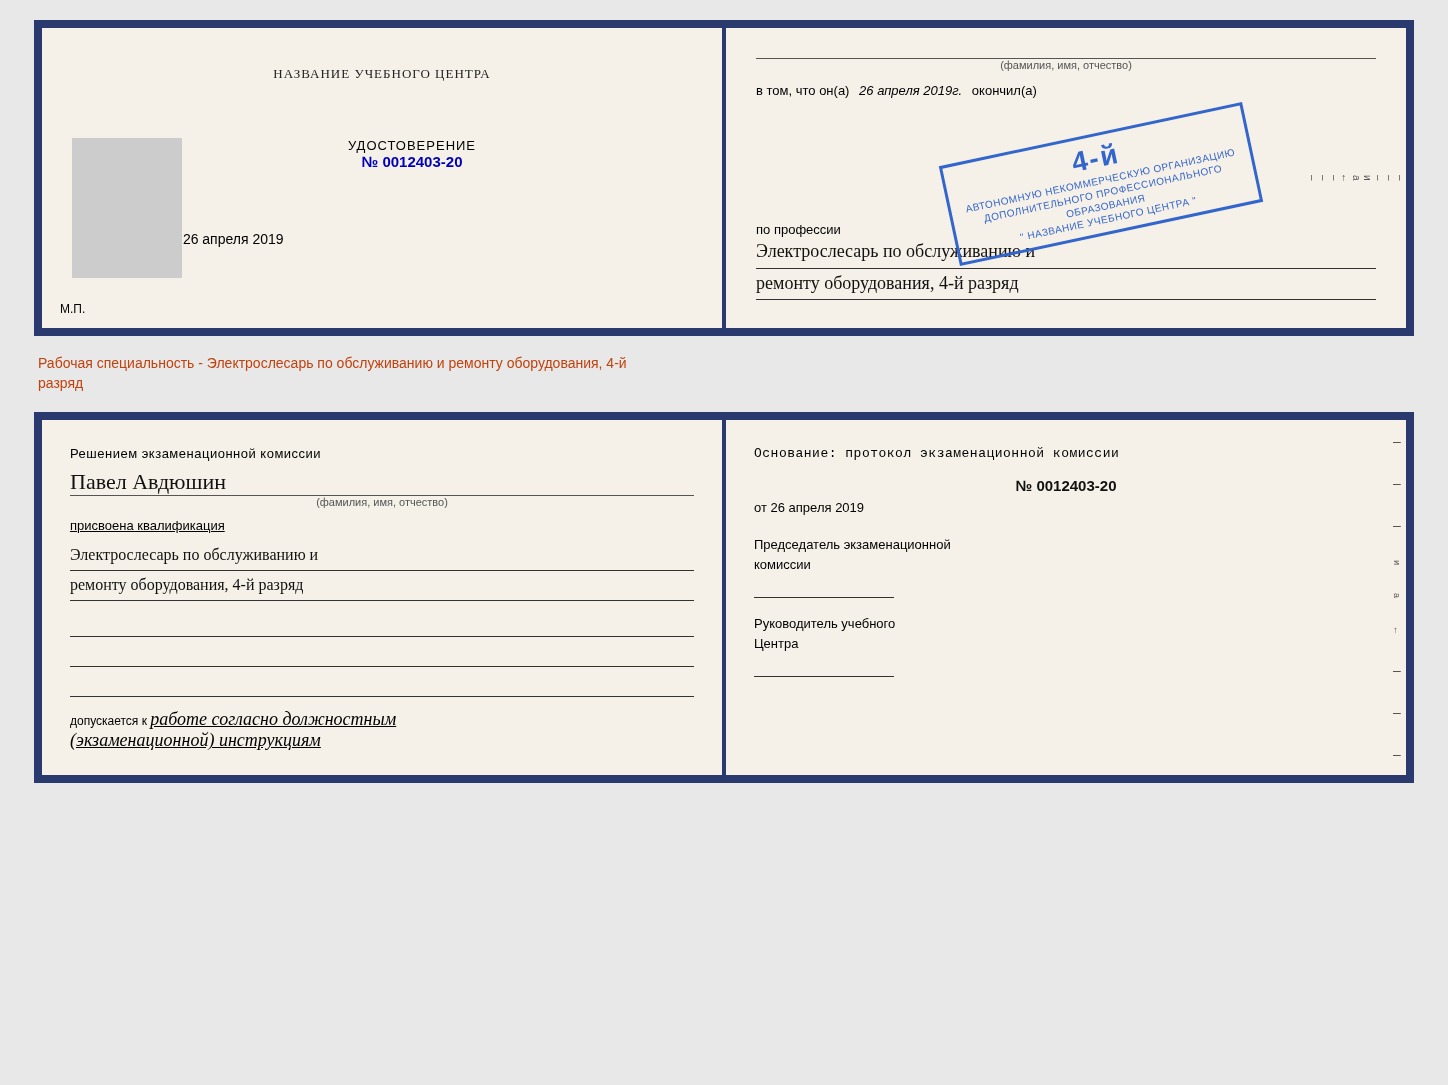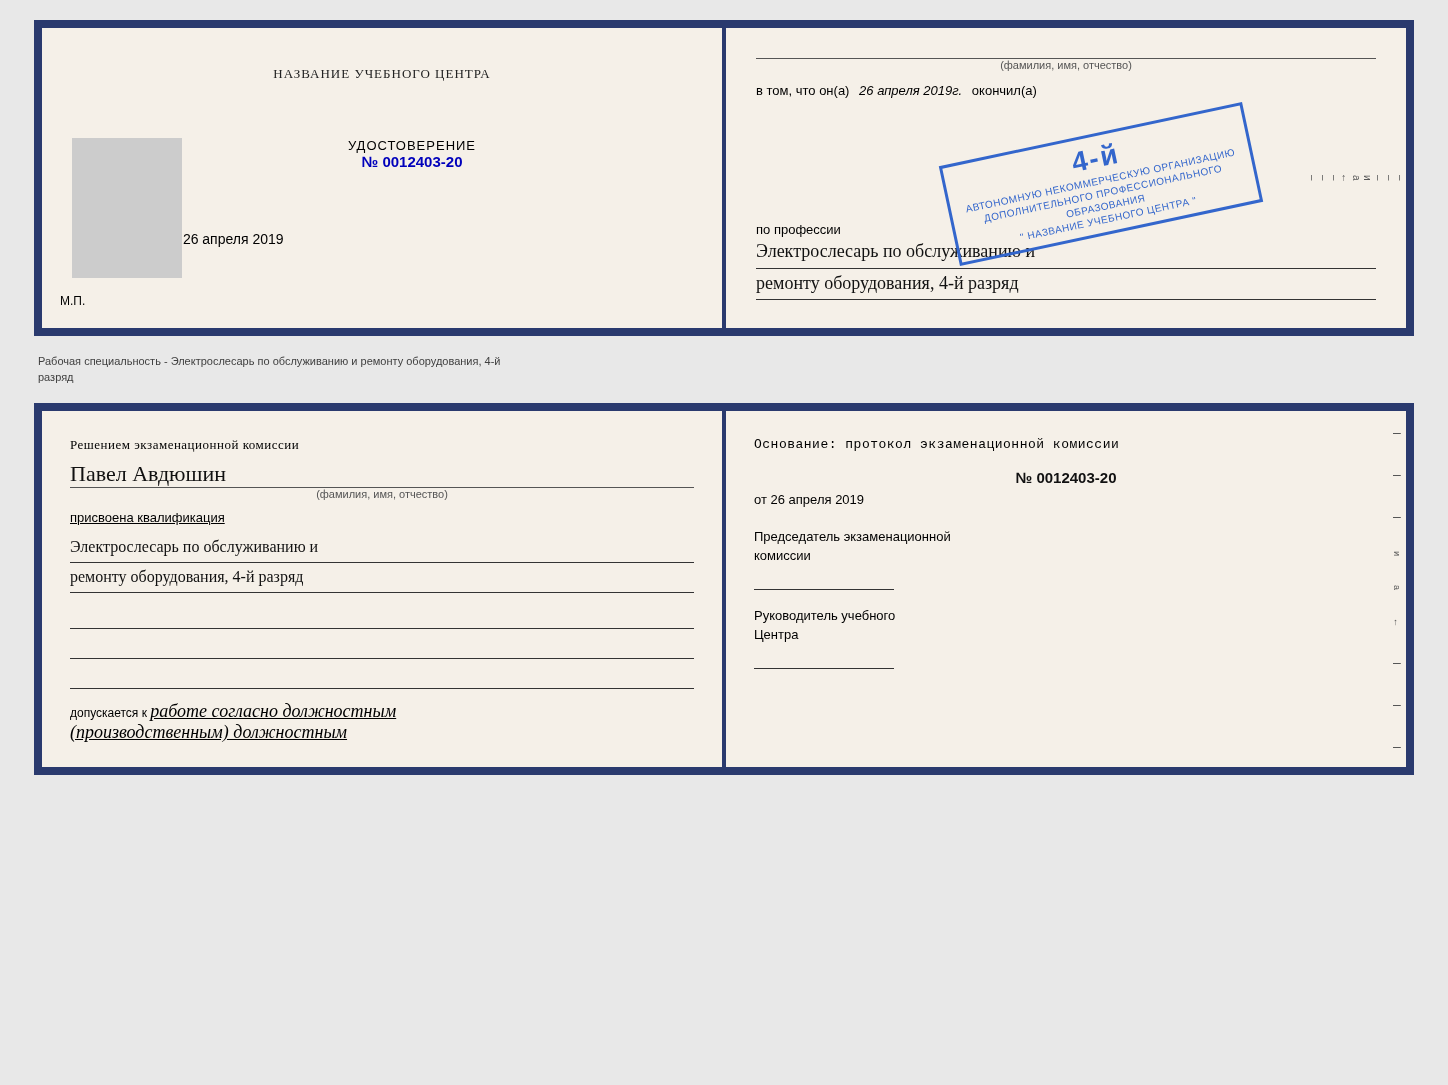--- a/index.html
+++ b/index.html
@@ -85,21 +85,21 @@
     .cert-issued .issued-label {
       font-weight: normal;
     }
 
     .cert-issued .issued-date {
       font-size: 14px;
     }
 
     .mp-label {
       position: absolute;
-      bottom: 20px;
+      bottom: 12px;
       left: 18px;
       font-family: Arial, sans-serif;
       font-size: 12px;
     }
 
     
     .right-received {
       font-family: Arial, sans-serif;
       font-size: 13px;
       margin-bottom: 4px;
@@ -194,22 +194,22 @@
       font-family: Arial, sans-serif;
       font-size: 10px;
       color: #555;
       writing-mode: vertical-rl;
     }
 
     
     .middle-label {
       width: 1380px;
       font-family: Arial, sans-serif;
-      font-size: 11px;
-      color: #404040;
+      font-size: 14px;
+      color: #c2410c;
       padding: 0 4px;
       line-height: 1.4;
     }
 
     
     .document-bottom {
       display: flex;
       width: 1380px;
       border: 8px solid #2a3a6e;
       background: #f5f0e8;
@@ -221,21 +221,21 @@
       padding: 24px 28px;
       position: relative;
     }
 
     .bot-divider {
       width: 4px;
       background: #2a3a6e;
     }
 
     .decision-title {
-      font-family: Liberation Serif, serif;
+      font-family: Liberation Sans, sans-serif;
       font-size: 13px;
       letter-spacing: 0.5px;
       text-align: left;
       line-height: 1.5;
       margin-bottom: 6px;
     }
 
     .bot-handwritten-name {
       font-family: 'Segoe Script', cursive;
       font-size: 22px;
@@ -438,21 +438,21 @@
 
     <div class="signature-lines">
       <div class="sig-line"></div>
       <div class="sig-line"></div>
       <div class="sig-line"></div>
     </div>
 
     <div class="допуск-label">
       <span>допускается к</span>
       <span class="допуск-italic">работе согласно должностным</span><br>
-      <span class="допуск-italic">(производственным) должностным</span>
+      <span class="допуск-italic">(экзаменационной) инструкциям</span>
     </div>
   </div>
 
   <div class="bot-divider"></div>
 
   <div class="bot-right">
     <div class="basis-title">Основание: протокол экзаменационной  комиссии</div>
 
     <span class="basis-number">
       <span>№</span>&nbsp;<span>0012403-20</span>

